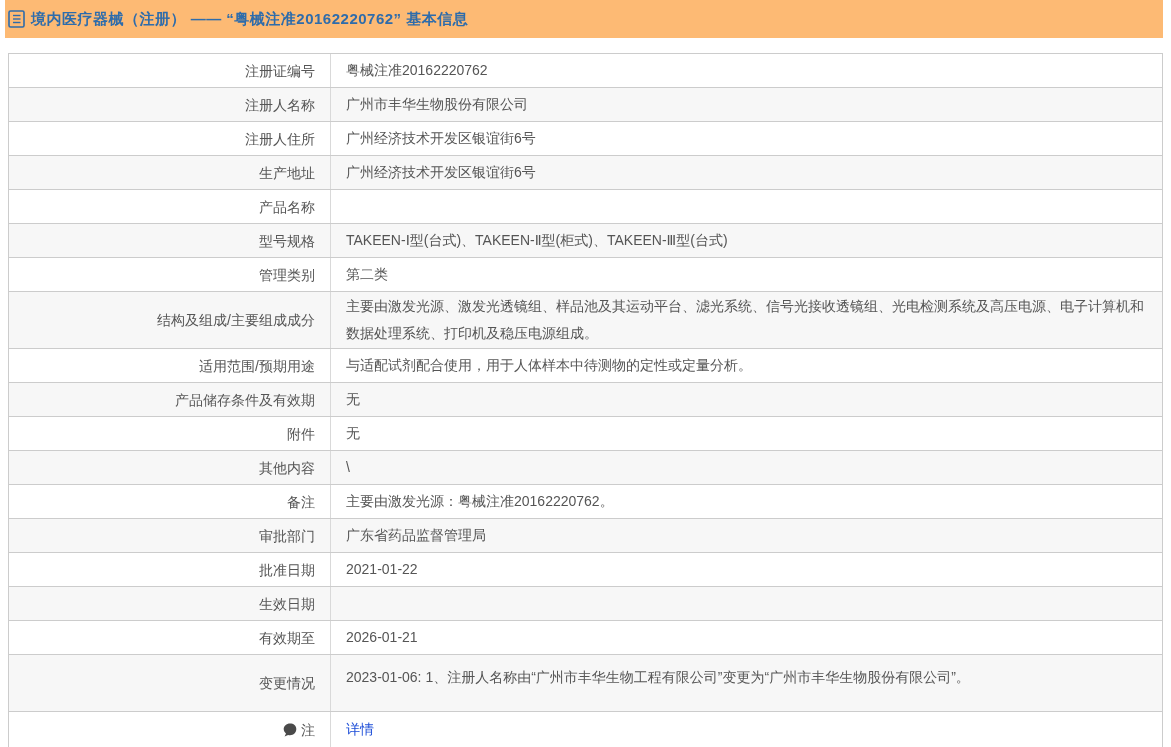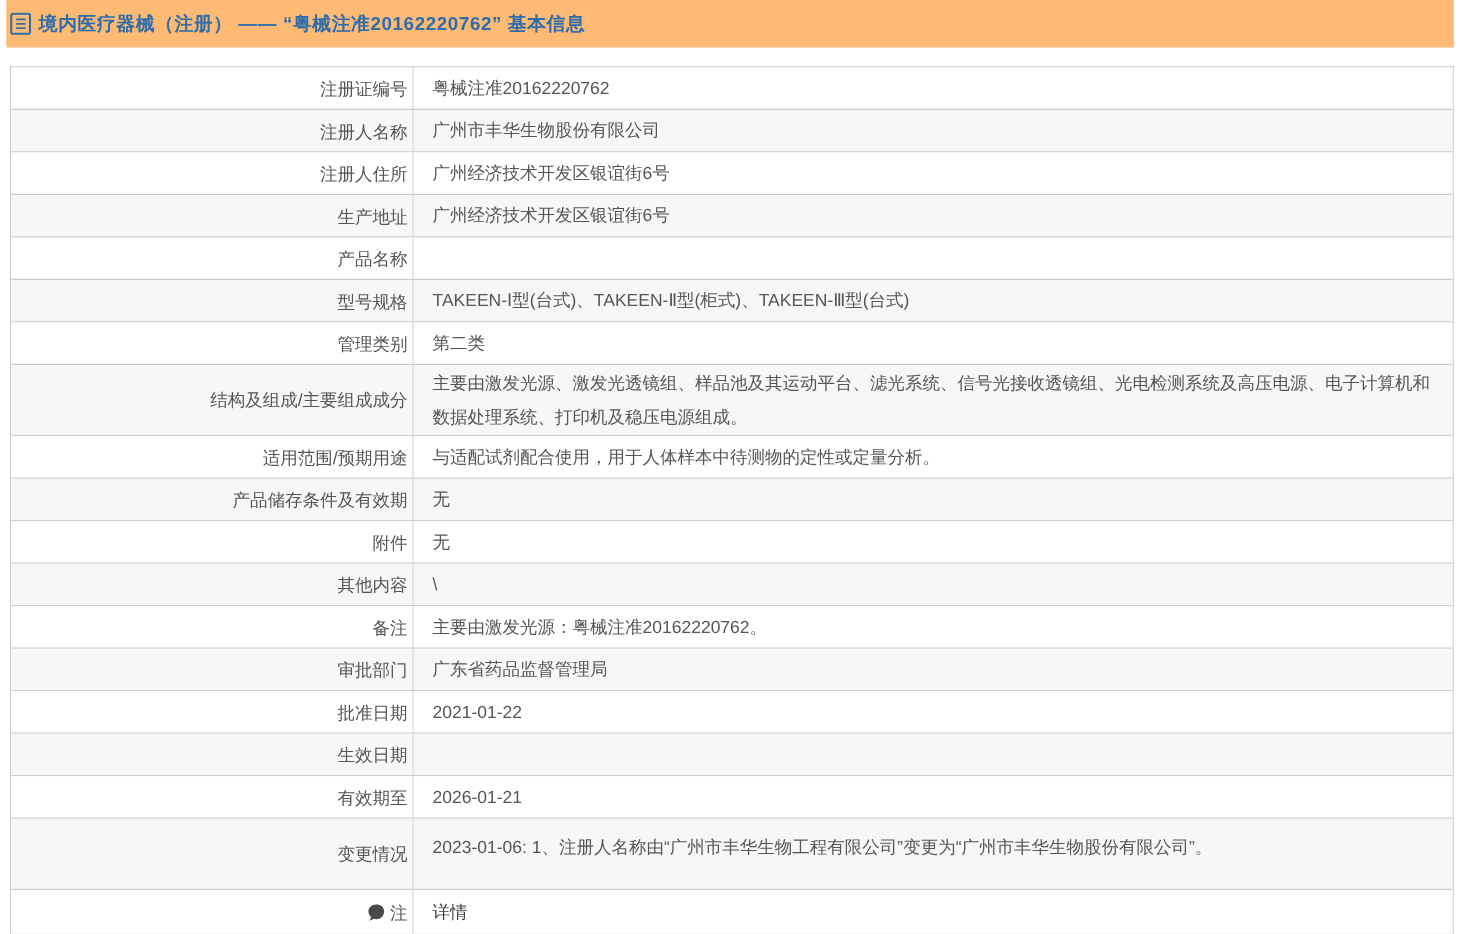--- a/index.html
+++ b/index.html
@@ -45,40 +45,40 @@
   .row:nth-child(even) { background: #f7f7f7; }
   .row.tall { height: 57px; }
   .row.last { height: 36px; border-bottom: 1px solid #cccccc; }
   .label-cell {
     width: 322px;
     flex: none;
     border-right: 1px solid #d9d9d9;
     display: flex;
     align-items: center;
     justify-content: flex-end;
-    padding-right: 4px;
+    padding-right: 15px;
     color: #555555;
     font-size: 14px;
     text-align: right;
     line-height: 20px;
   }
   .value-cell {
     flex: 1;
     display: flex;
     align-items: center;
     padding: 0 15px;
     color: #555555;
     font-size: 14px;
     line-height: 27px;
     white-space: pre-wrap;
   }
   .value-cell.v-top { align-items: flex-start; padding-top: 9px; }
   .note-icon { width: 14px; height: 14px; margin-right: 4px; flex: none; display: block; }
   a.details-link {
-    color: #404040;
+    color: #1d4ed8;
     text-decoration: none;
     font-size: 14px;
     cursor: pointer;
   }
 </style>
 </head>
 <body>
 
 <div class="header-band">
   <svg class="doc-icon" viewBox="0 0 17 18">

